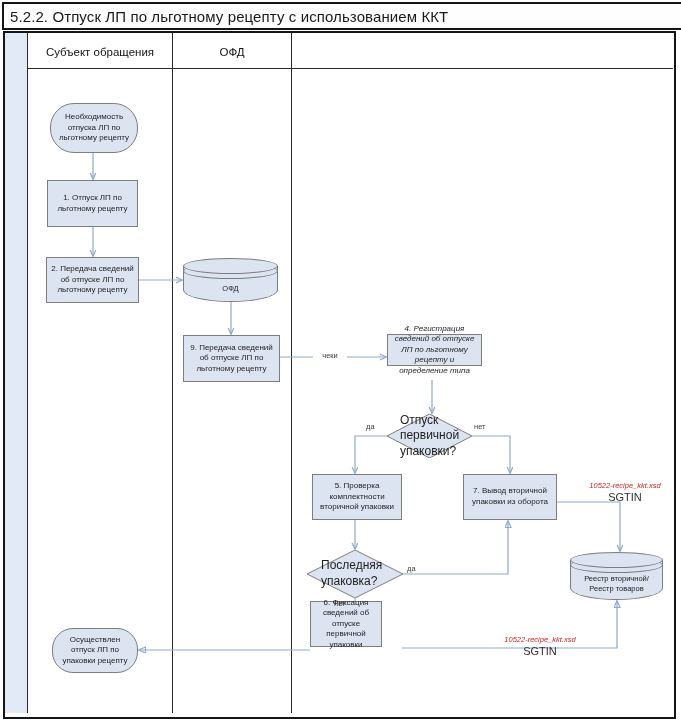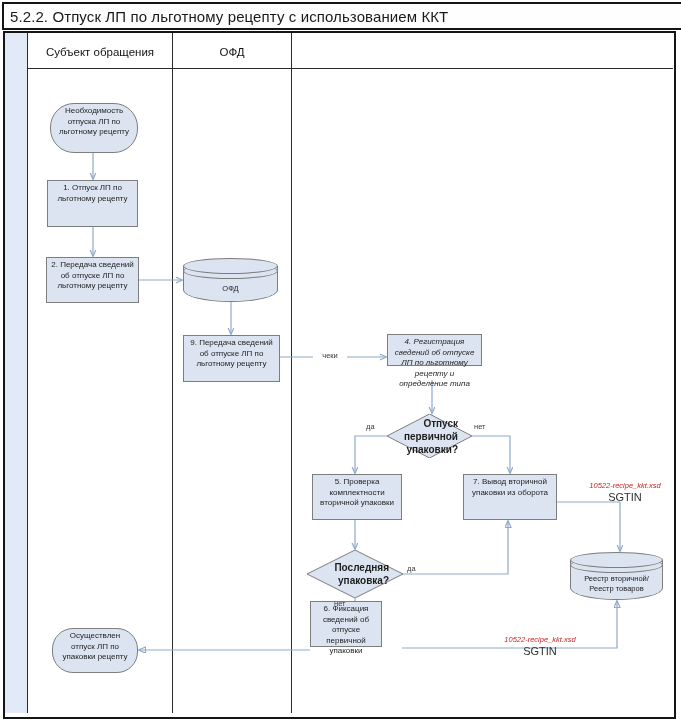--- a/index.html
+++ b/index.html
@@ -27,40 +27,40 @@
   .lane-header{
     position:absolute;top:41px;height:22px;display:flex;align-items:center;justify-content:center;
     font-size:11.5px;color:#111;
   }
   #lane-header-1{left:28px;width:144px;}
   #lane-header-2{left:173px;width:118px;}
   #lane-header-3{left:292px;width:381px;}
   
   .node{
     position:absolute;box-sizing:border-box;background:#dce4f1;border:1px solid #7d7d7d;
-    display:flex;align-items:flex-start;justify-content:center;text-align:center;
+    display:flex;align-items:center;justify-content:center;text-align:center;
     font-size:8px;line-height:1.32;color:#1d1d1d;padding:2px 4px;z-index:5;
   }
   .terminator{border-radius:24px;}
   #node-start{left:50px;top:103px;width:88px;height:50px;}
   #node-step1{left:47px;top:180px;width:91px;height:47px;}
   #node-step2{left:46px;top:257px;width:93px;height:46px;}
   #node-step3{left:183px;top:335px;width:97px;height:47px;}
   #node-step4{left:387px;top:334px;width:95px;height:32px;font-style:italic;}
   #node-step5{left:312px;top:474px;width:90px;height:46px;}
   #node-step7{left:463px;top:474px;width:94px;height:46px;}
   #node-step6{left:310px;top:601px;width:72px;height:46px;}
   #node-end{left:52px;top:628px;width:86px;height:45px;border-radius:21px;}
   
   .diamond-node{position:absolute;z-index:5;}
   .diamond-node svg{position:absolute;left:0;top:0;}
   .diamond-label{
     position:absolute;left:0;top:0;width:100%;height:100%;
-    display:flex;align-items:center;justify-content:center;text-align:right;
-    font-size:10px;line-height:1.3;color:#1d1d1d;padding:0 14px;box-sizing:border-box;font-weight:bold;
+    display:flex;align-items:center;justify-content:center;text-align:left;
+    font-size:12px;line-height:1.3;color:#1d1d1d;padding:0 14px;box-sizing:border-box;
   }
   #node-decision1{left:387px;top:414px;width:85px;height:44px;}
   #node-decision2{left:307px;top:550px;width:96px;height:48px;}
   
   .cylinder{position:absolute;z-index:5;}
   .cyl-top,.cyl-rim{
     position:absolute;left:0;right:0;height:16px;border:1px solid #7d7d7d;
     border-radius:50%;background:#dce4f1;box-sizing:border-box;
   }
   .cyl-top{top:0;z-index:3;}

